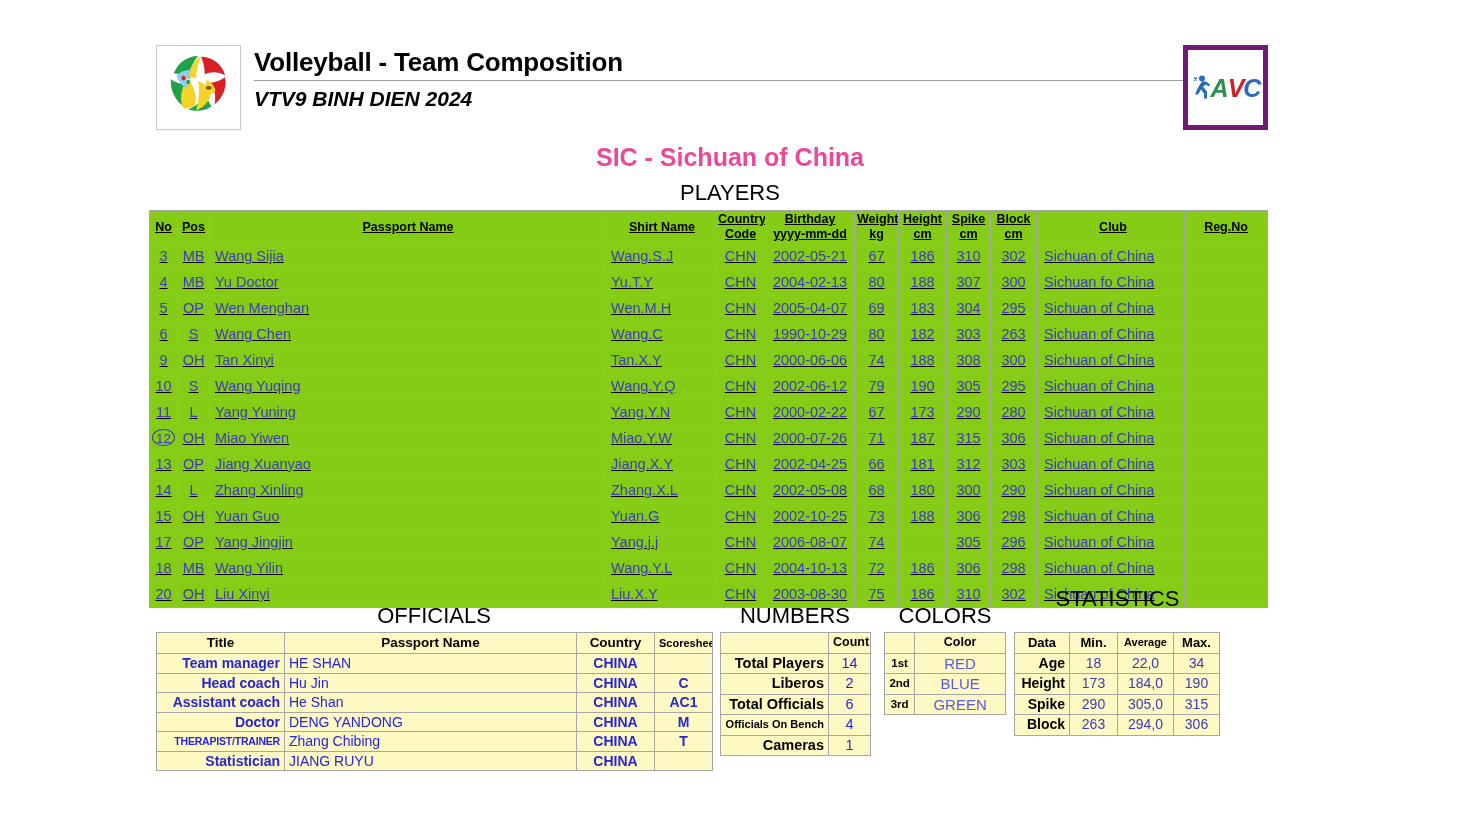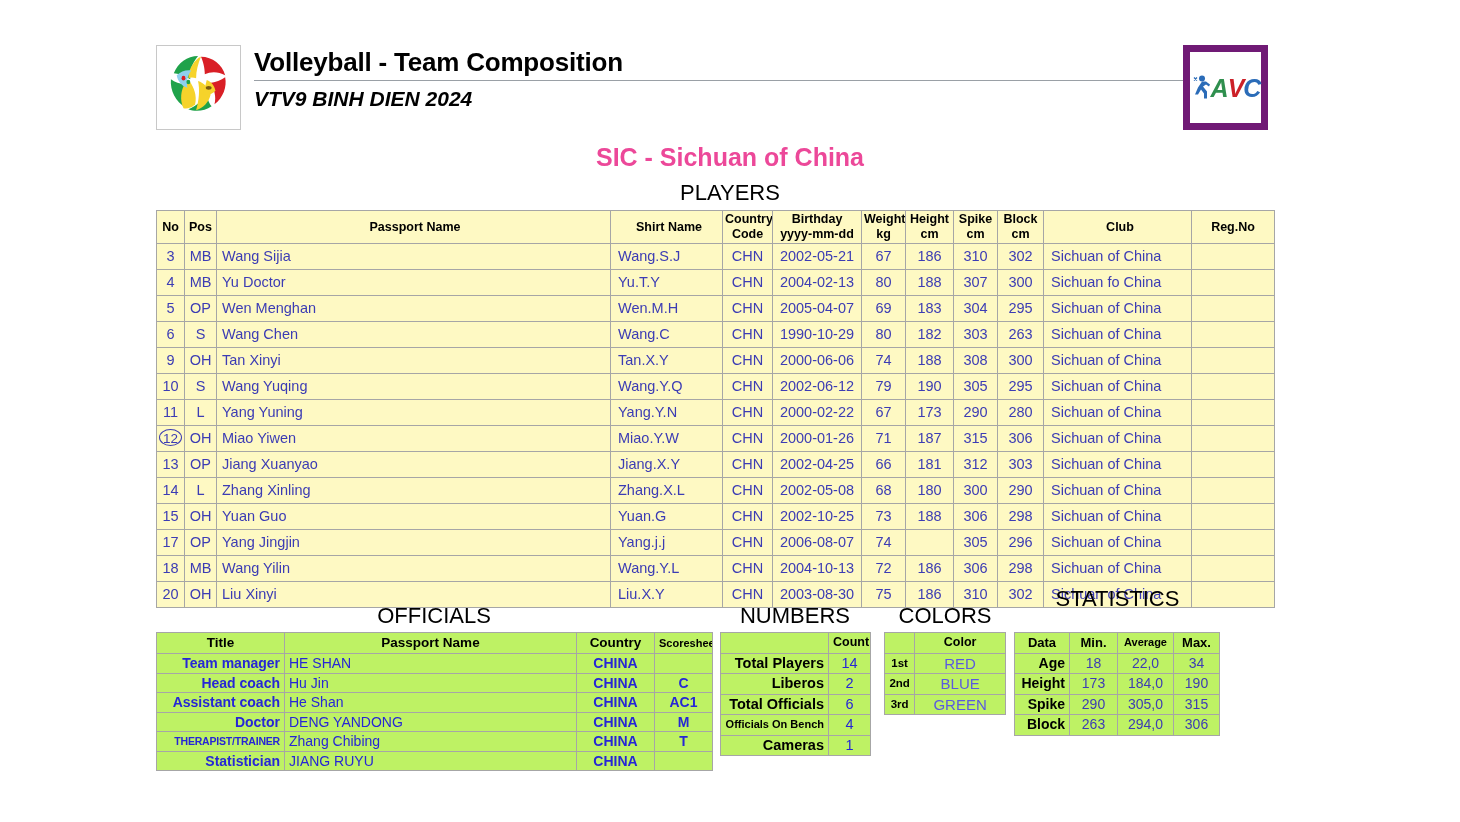--- a/index.html
+++ b/index.html
@@ -70,21 +70,21 @@
     white-space: nowrap;
     font-style: italic;
   }
 
   .avc-box {
     position: absolute;
     left: 1027px;
     top: 0px;
     width: 85px;
     height: 85px;
-    border: 7px solid #701a75;
+    border: 5px solid #701a75;
     background: #ffffff;
     box-sizing: border-box;
   }
   .avc-inner {
     position: absolute;
     left: 0; right: 0; top: 50%;
     transform: translateY(-50%);
     text-align: center;
     white-space: nowrap;
     font-size: 0;
@@ -118,27 +118,28 @@
     top: 180px;
     width: 1460px;
     text-align: center;
     font-size: 22px;
     color: #000;
   }
 
   
   .players-table {
     position: absolute;
-    left: 156px;
+    left: 149px;
     top: 210px;
     width: 1118px;
     border-collapse: collapse;
     table-layout: fixed;
     font-size: 14px;
-    background: #fef9c3;
+    background: #84cc16;
+    text-decoration: underline;
   }
   .players-table th,
   .players-table td {
     border: 1px solid #a6a6a6;
     padding: 0;
     height: 25px;
     line-height: 25px;
     box-sizing: border-box;
     overflow: hidden;
     white-space: nowrap;
@@ -196,21 +197,21 @@
   }
   .officials-head { left: 156px; top: 603px; width: 556px; }
   .numbers-head   { left: 720px; top: 603px; width: 150px; }
   .colors-head    { left: 884px; top: 603px; width: 122px; }
   .statistics-head{ left: 1015px; top: 586px; width: 205px; }
 
   .mini-table {
     position: absolute;
     border-collapse: collapse;
     table-layout: fixed;
-    background: #bef264;
+    background: #fef9c3;
   }
   .mini-table th, .mini-table td {
     border: 1px solid #a6a6a6;
     padding: 0 4px;
     box-sizing: border-box;
     white-space: nowrap;
     overflow: hidden;
   }
 
   
@@ -516,21 +517,21 @@
           <td class="c-block">280</td>
           <td class="c-club">Sichuan of China</td>
           <td class="c-reg"></td>
         </tr>
         <tr>
           <td class="c-no"><span class="captain-mark">12</span></td>
           <td class="c-pos">OH</td>
           <td class="c-pass">Miao Yiwen</td>
           <td class="c-shirt">Miao.Y.W</td>
           <td class="c-cc">CHN</td>
-          <td class="c-bday">2000-01-26</td>
+          <td class="c-bday">2000-07-26</td>
           <td class="c-weight">71</td>
           <td class="c-height">187</td>
           <td class="c-spike">315</td>
           <td class="c-block">306</td>
           <td class="c-club">Sichuan of China</td>
           <td class="c-reg"></td>
         </tr>
         <tr>
           <td class="c-no">13</td>
           <td class="c-pos">OP</td>

